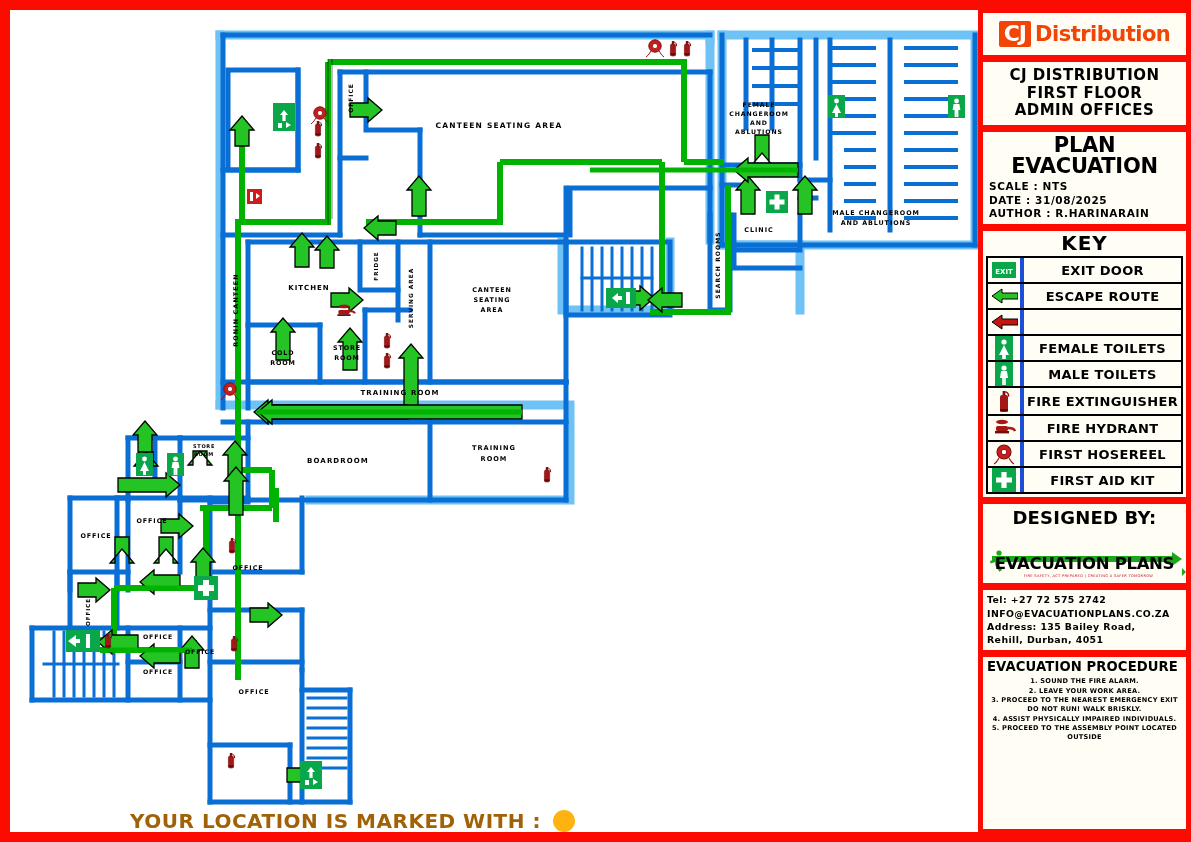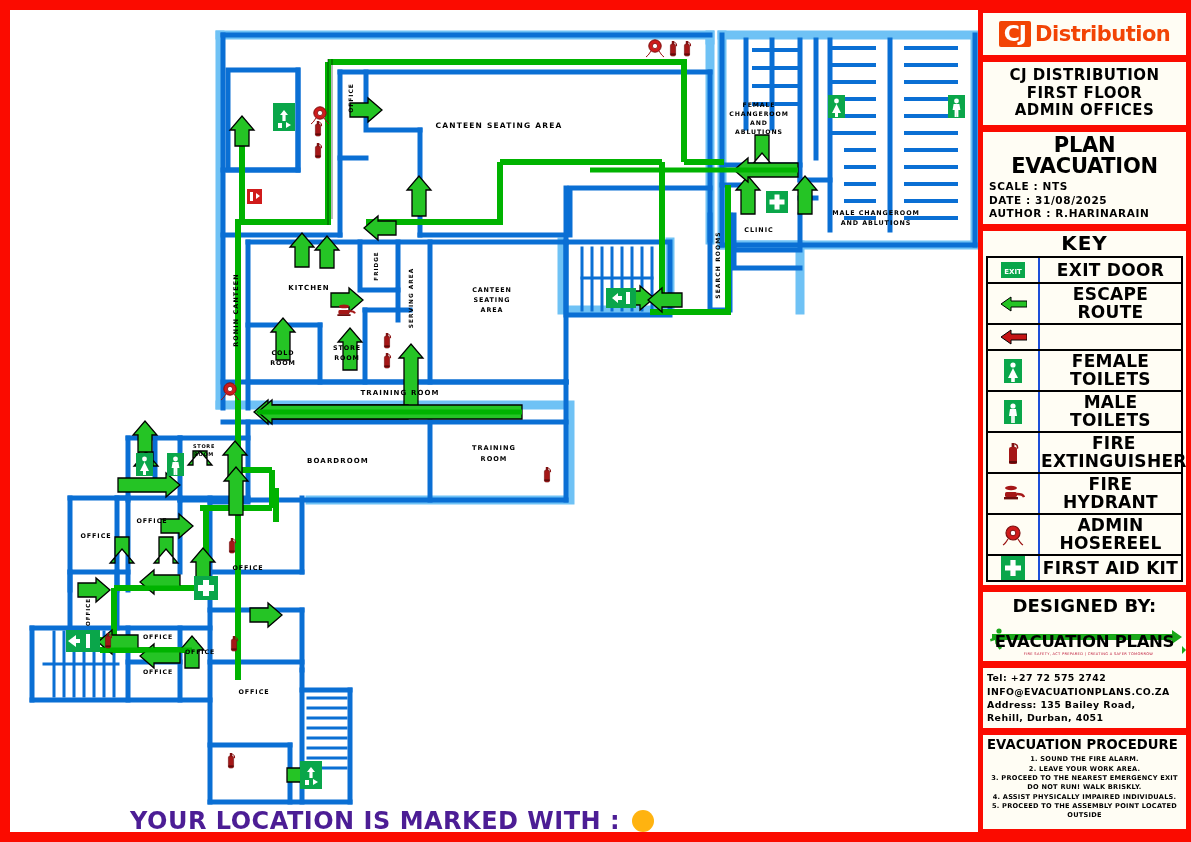--- a/index.html
+++ b/index.html
@@ -60,33 +60,33 @@
     line-height:1.0; color:#000;
   }
   .meta { text-align:left; margin-top:3px; padding-left:4px; }
   .meta div { font-size:10.5px; font-weight:bold; letter-spacing:0.6px; color:#000; line-height:1.28; }
 
   .key-panel { padding:2px 3px 3px 3px; }
   .key-head { text-align:center; font-size:20px; font-weight:bold; letter-spacing:1px; line-height:1.05; }
   .key-table { border:2px solid #000; border-bottom:none; margin-top:2px; }
   .key-row { display:flex; align-items:stretch; border-bottom:2px solid #000; min-height:26px; }
   .key-icon {
-    width:52px; flex:none; border-right:2px solid #1d4ed8;
+    width:36px; flex:none; border-right:4px solid #1d4ed8;
     display:flex; align-items:center; justify-content:center;
   }
   .key-label {
     flex:1; display:flex; align-items:center; justify-content:center; text-align:center;
-    font-size:17px; font-weight:bold; letter-spacing:0.3px; line-height:1.03;
+    font-size:13px; font-weight:bold; letter-spacing:0.3px; line-height:1.03;
     padding:2px 1px; color:#000;
   }
 
   .designed-panel { text-align:center; padding:3px 3px 5px 3px; }
   .designed-head { font-size:18px; font-weight:bold; letter-spacing:0.2px; }
   .ep-logo {
-    margin-top:10px; position:relative; height:30px;
+    margin-top:20px; position:relative; height:30px;
     display:flex; align-items:center; justify-content:center;
   }
   .ep-text { font-size:16.5px; font-weight:bold; color:#000; letter-spacing:-0.3px; z-index:2; }
   .ep-tag { position:absolute; bottom:0px; left:26px; right:18px; font-size:3.6px; color:#b13; letter-spacing:0.3px; z-index:3; text-align:center; }
 
   .contact-panel div {
     font-size:9.4px; font-weight:bold; letter-spacing:0.4px;
     line-height:1.42; color:#000;
   }
   .proc-panel { flex:1; }
@@ -96,21 +96,21 @@
     list-style:none; font-size:6.6px; font-weight:bold; letter-spacing:0.25px;
     line-height:1.42; color:#000;
   }
 
   
   #caption {
     position:absolute; left:120px; top:790px; width:700px; height:42px;
     display:flex; align-items:center; gap:12px;
   }
   #caption .cap-text {
-    font-size:24px; font-weight:bold; letter-spacing:0.5px; color:#4c1d95;
+    font-size:20px; font-weight:bold; letter-spacing:0.5px; color:#a16207;
     font-family:"DejaVu Sans", sans-serif;
   }
   .cap-dot { width:22px; height:22px; border-radius:50%; background:#ffb310; }
 </style>
 </head>
 <body>
 
 <div id="page">
 
   <div id="plan">
@@ -583,21 +583,21 @@
         </div>
 
         <div class="key-row">
           <div class="key-icon">
             <svg width="24" height="24" viewBox="0 0 24 24">
                 <circle cx="12" cy="10" r="7" fill="#d01b1b" stroke="#7a0f0f" stroke-width="1.2"></circle>
                 <circle cx="12" cy="10" r="2.8" fill="#fff" stroke="#7a0f0f" stroke-width="1"></circle>
                 <path d="M7,16 q-3,5 -5,6 M17,16 q3,5 5,6" stroke="#9a1212" stroke-width="1.2" fill="none"></path>
               </svg>
           </div>
-          <div class="key-label">ADMIN HOSEREEL</div>
+          <div class="key-label">FIRST HOSEREEL</div>
         </div>
 
         <div class="key-row">
           <div class="key-icon">
             <svg width="24" height="24" viewBox="0 0 24 24">
                 <rect width="24" height="24" fill="#0aa64a"></rect>
                 <path d="M9.4,4 h5.2 v5.4 h5.4 v5.2 h-5.4 v5.4 h-5.2 v-5.4 h-5.4 v-5.2 h5.4 z" fill="#fff"></path>
               </svg>
           </div>
           <div class="key-label">FIRST AID KIT</div>

